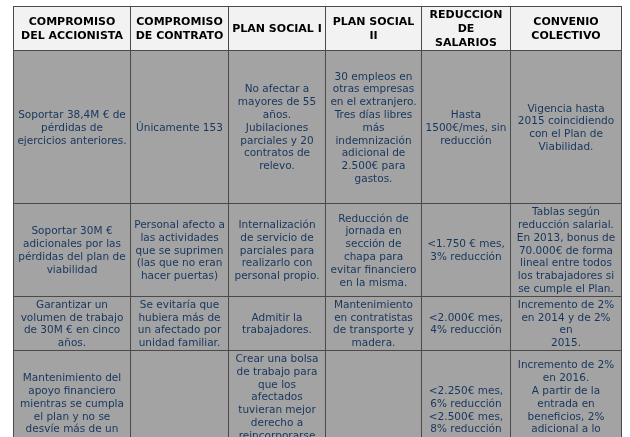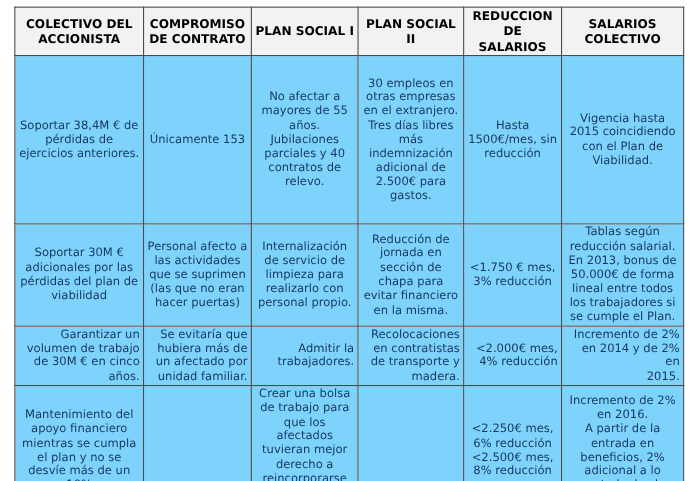--- a/index.html
+++ b/index.html
@@ -28,76 +28,76 @@
   }
   .doc-table th {
     background: #f2f2f2;
     color: #000000;
     font-size: 11px;
     font-weight: bold;
     line-height: 1.25;
     height: 32px;
   }
   .doc-table td {
-    background: #7dd3fc;
+    background: #a3a3a3;
     color: #17365d;
     font-size: 10.5px;
     font-weight: normal;
     line-height: 1.22;
     white-space: pre-line;
   }
   tr.r0 td { height: 150px; }
   tr.r1 td { height: 84px; }
-  tr.r2 td { height: 47px; text-align: right; }
+  tr.r2 td { height: 47px; }
   tr.r3 td { height: 99px; }
 </style>
 </head>
 <body>
 
 <table class="doc-table">
   <colgroup>
     <col style="width:117px">
     <col style="width:98px">
     <col style="width:97px">
     <col style="width:96px">
     <col style="width:89px">
     <col style="width:111px">
   </colgroup>
   <thead>
     <tr>
-      <th>COLECTIVO DEL ACCIONISTA</th>
+      <th>COMPROMISO DEL ACCIONISTA</th>
       <th>COMPROMISO DE CONTRATO</th>
       <th>PLAN SOCIAL I</th>
       <th>PLAN SOCIAL II</th>
       <th>REDUCCION DE SALARIOS</th>
-      <th>SALARIOS COLECTIVO</th>
+      <th>CONVENIO COLECTIVO</th>
     </tr>
   </thead>
   <tbody>
     <tr class="r0">
       <td>Soportar 38,4M € de pérdidas de ejercicios anteriores.</td>
       <td>Únicamente 153</td>
-      <td>No afectar a mayores de 55 años. Jubilaciones parciales y 40 contratos de relevo.</td>
+      <td>No afectar a mayores de 55 años. Jubilaciones parciales y 20 contratos de relevo.</td>
       <td>30 empleos en otras empresas en el extranjero. Tres días libres más indemnización adicional de 2.500€ para gastos.</td>
       <td>Hasta 1500€/mes, sin reducción</td>
       <td>Vigencia hasta 2015 coincidiendo con el Plan de Viabilidad.</td>
     </tr>
     <tr class="r1">
       <td>Soportar 30M € adicionales por las pérdidas del plan de viabilidad</td>
       <td>Personal afecto a las actividades que se suprimen (las que no eran hacer puertas)</td>
-      <td>Internalización de servicio de limpieza para realizarlo con personal propio.</td>
+      <td>Internalización de servicio de parciales para realizarlo con personal propio.</td>
       <td>Reducción de jornada en sección de chapa para evitar financiero en la misma.</td>
       <td>&lt;1.750 € mes, 3% reducción</td>
-      <td>Tablas según reducción salarial. En 2013, bonus de 50.000€ de forma lineal entre todos los trabajadores si se cumple el Plan.</td>
+      <td>Tablas según reducción salarial. En 2013, bonus de 70.000€ de forma lineal entre todos los trabajadores si se cumple el Plan.</td>
     </tr>
     <tr class="r2">
       <td>Garantizar un volumen de trabajo de 30M € en cinco años.</td>
       <td>Se evitaría que hubiera más de un afectado por unidad familiar.</td>
       <td>Admitir la trabajadores.</td>
-      <td>Recolocaciones en contratistas de transporte y madera.</td>
+      <td>Mantenimiento en contratistas de transporte y madera.</td>
       <td>&lt;2.000€ mes, 4% reducción</td>
       <td>Incremento de 2% en 2014 y de 2% en
 2015.</td>
     </tr>
     <tr class="r3">
       <td>Mantenimiento del apoyo financiero mientras se cumpla el plan y no se desvíe más de un 10%</td>
       <td></td>
       <td>Crear una bolsa de trabajo para que los afectados tuvieran mejor derecho a reincorporarse en caso de vacante.</td>
       <td></td>
       <td>&lt;2.250€ mes, 6% reducción

